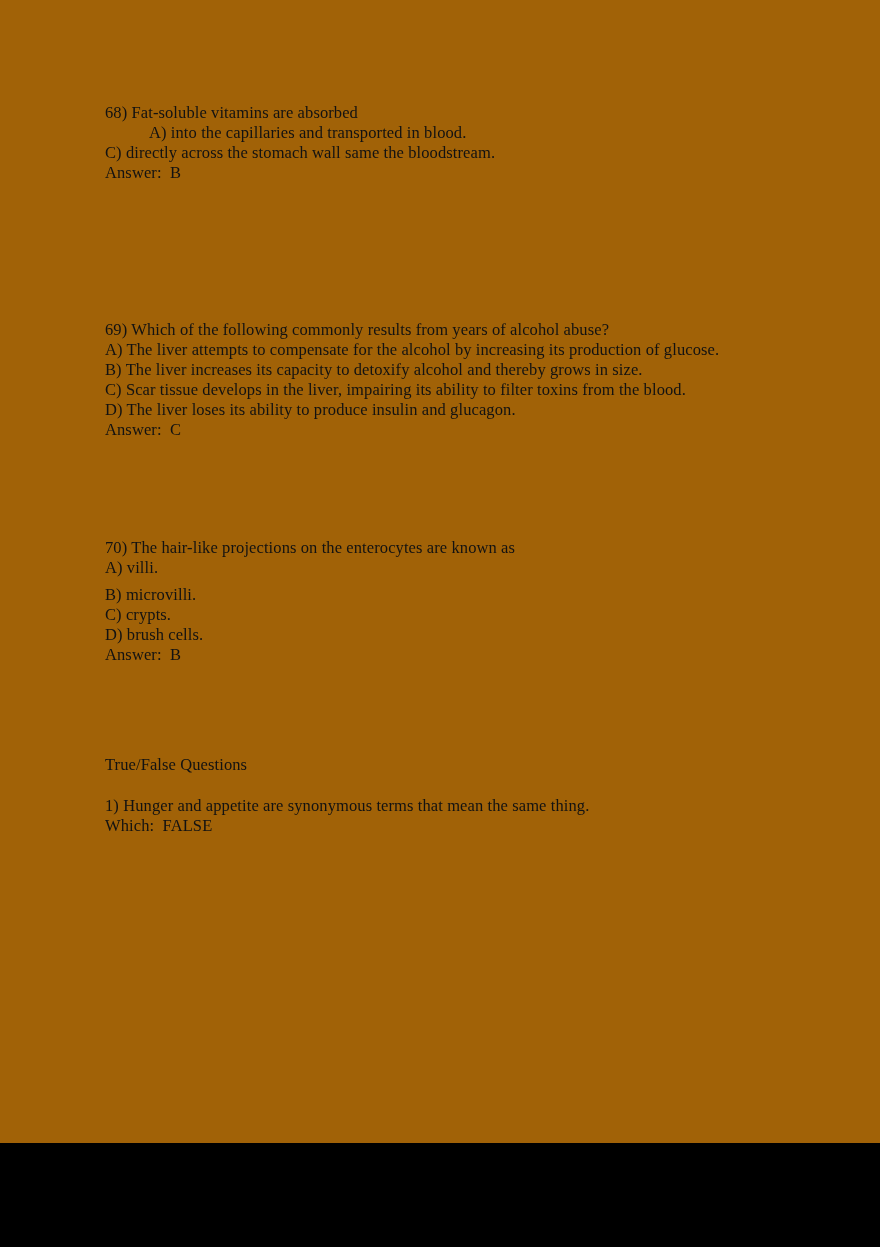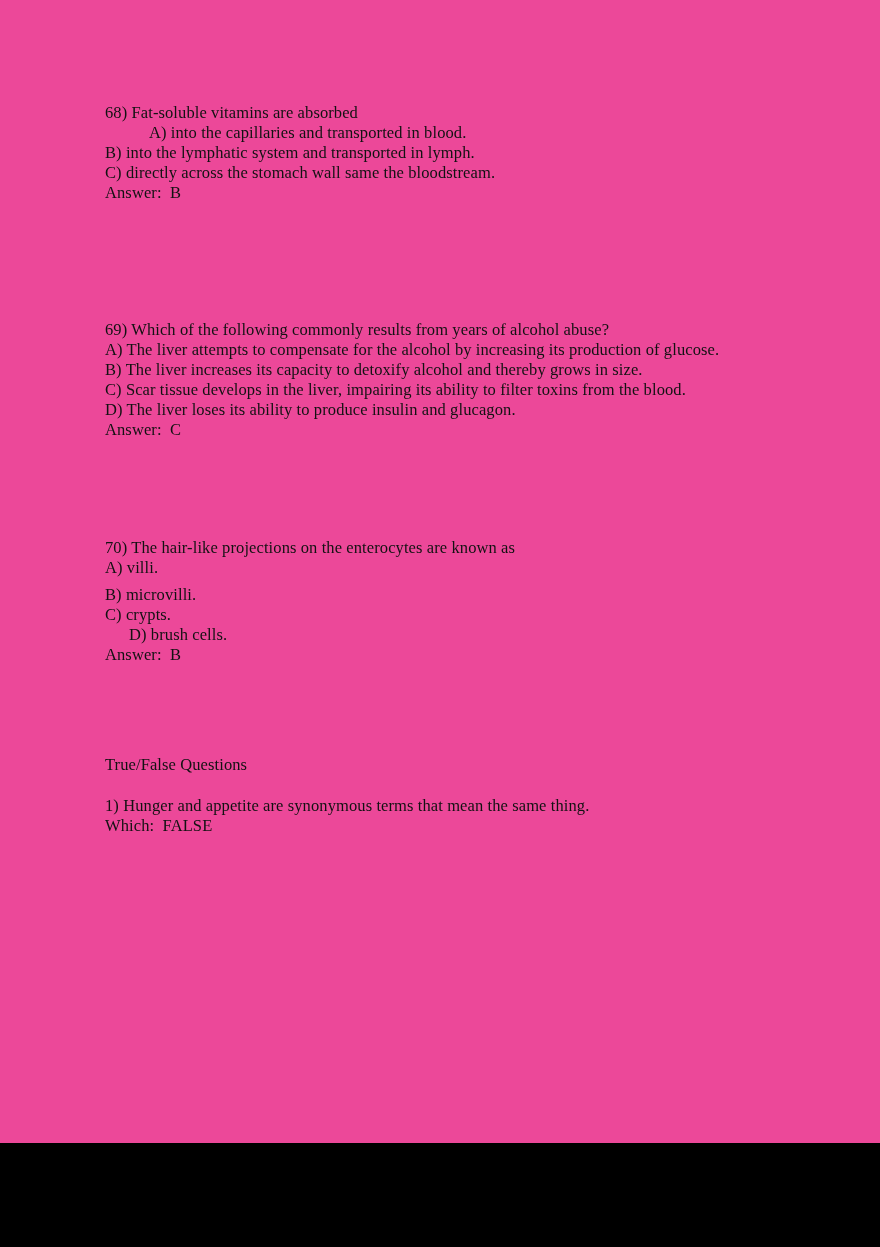--- a/index.html
+++ b/index.html
@@ -7,21 +7,21 @@
   body {
     background: #ffffff;
     font-family: "Liberation Serif", "DejaVu Serif", serif;
     color: #121212;
     position: relative;
     overflow: hidden;
   }
   .page {
     position: absolute;
     inset: 0;
-    background: #ec4899;
+    background: #a16207;
   }
   .block {
     position: absolute;
     left: 105px;
     right: 40px;
   }
   .line {
     font-size: 16.5px;
     line-height: 19.9px;
     white-space: pre;
@@ -36,40 +36,39 @@
   }
 </style>
 </head>
 <body style="background: rgb(255, 255, 255);">
 
 <div class="page">
 
   <section class="block" style="top:103px">
     <div class="line" style="color: rgb(18, 18, 18);">68) Fat-soluble vitamins are absorbed</div>
     <div class="line" style="color: rgb(18, 18, 18); margin-left: 44px;">A) into the capillaries and transported in blood.</div>
-    <div class="line" style="color: rgb(18, 18, 18);">B) into the lymphatic system and transported in lymph.</div>
     <div class="line" style="color: rgb(18, 18, 18);">C) directly across the stomach wall same the bloodstream.</div>
     <div class="line" style="color: rgb(18, 18, 18);">Answer:  B</div>
   </section>
 
   <section class="block" style="top:320px">
     <div class="line" style="color: rgb(18, 18, 18);">69) Which of the following commonly results from years of alcohol abuse?</div>
     <div class="line" style="color: rgb(18, 18, 18);">A) The liver attempts to compensate for the alcohol by increasing its production of glucose.</div>
     <div class="line" style="color: rgb(18, 18, 18);">B) The liver increases its capacity to detoxify alcohol and thereby grows in size.</div>
     <div class="line" style="color: rgb(18, 18, 18);">C) Scar tissue develops in the liver, impairing its ability to filter toxins from the blood.</div>
     <div class="line" style="color: rgb(18, 18, 18);">D) The liver loses its ability to produce insulin and glucagon.</div>
     <div class="line" style="color: rgb(18, 18, 18);">Answer:  C</div>
   </section>
 
   <section class="block" style="top:538px">
     <div class="line" style="color: rgb(18, 18, 18);">70) The hair-like projections on the enterocytes are known as</div>
     <div class="line" style="color: rgb(18, 18, 18);">A) villi.</div>
     <div class="line" style="color: rgb(18, 18, 18); margin-top: 7px;">B) microvilli.</div>
     <div class="line" style="color: rgb(18, 18, 18);">C) crypts.</div>
-    <div class="line" style="color: rgb(18, 18, 18); margin-left: 24px;">D) brush cells.</div>
+    <div class="line" style="color: rgb(18, 18, 18);">D) brush cells.</div>
     <div class="line" style="color: rgb(18, 18, 18);">Answer:  B</div>
   </section>
 
   <section class="block" style="top:755px">
     <div class="line" style="color: rgb(18, 18, 18);">True/False Questions</div>
   </section>
 
   <section class="block" style="top:796px">
     <div class="line" style="color: rgb(18, 18, 18);">1) Hunger and appetite are synonymous terms that mean the same thing.</div>
     <div class="line" style="color: rgb(18, 18, 18);">Which:  FALSE</div>

